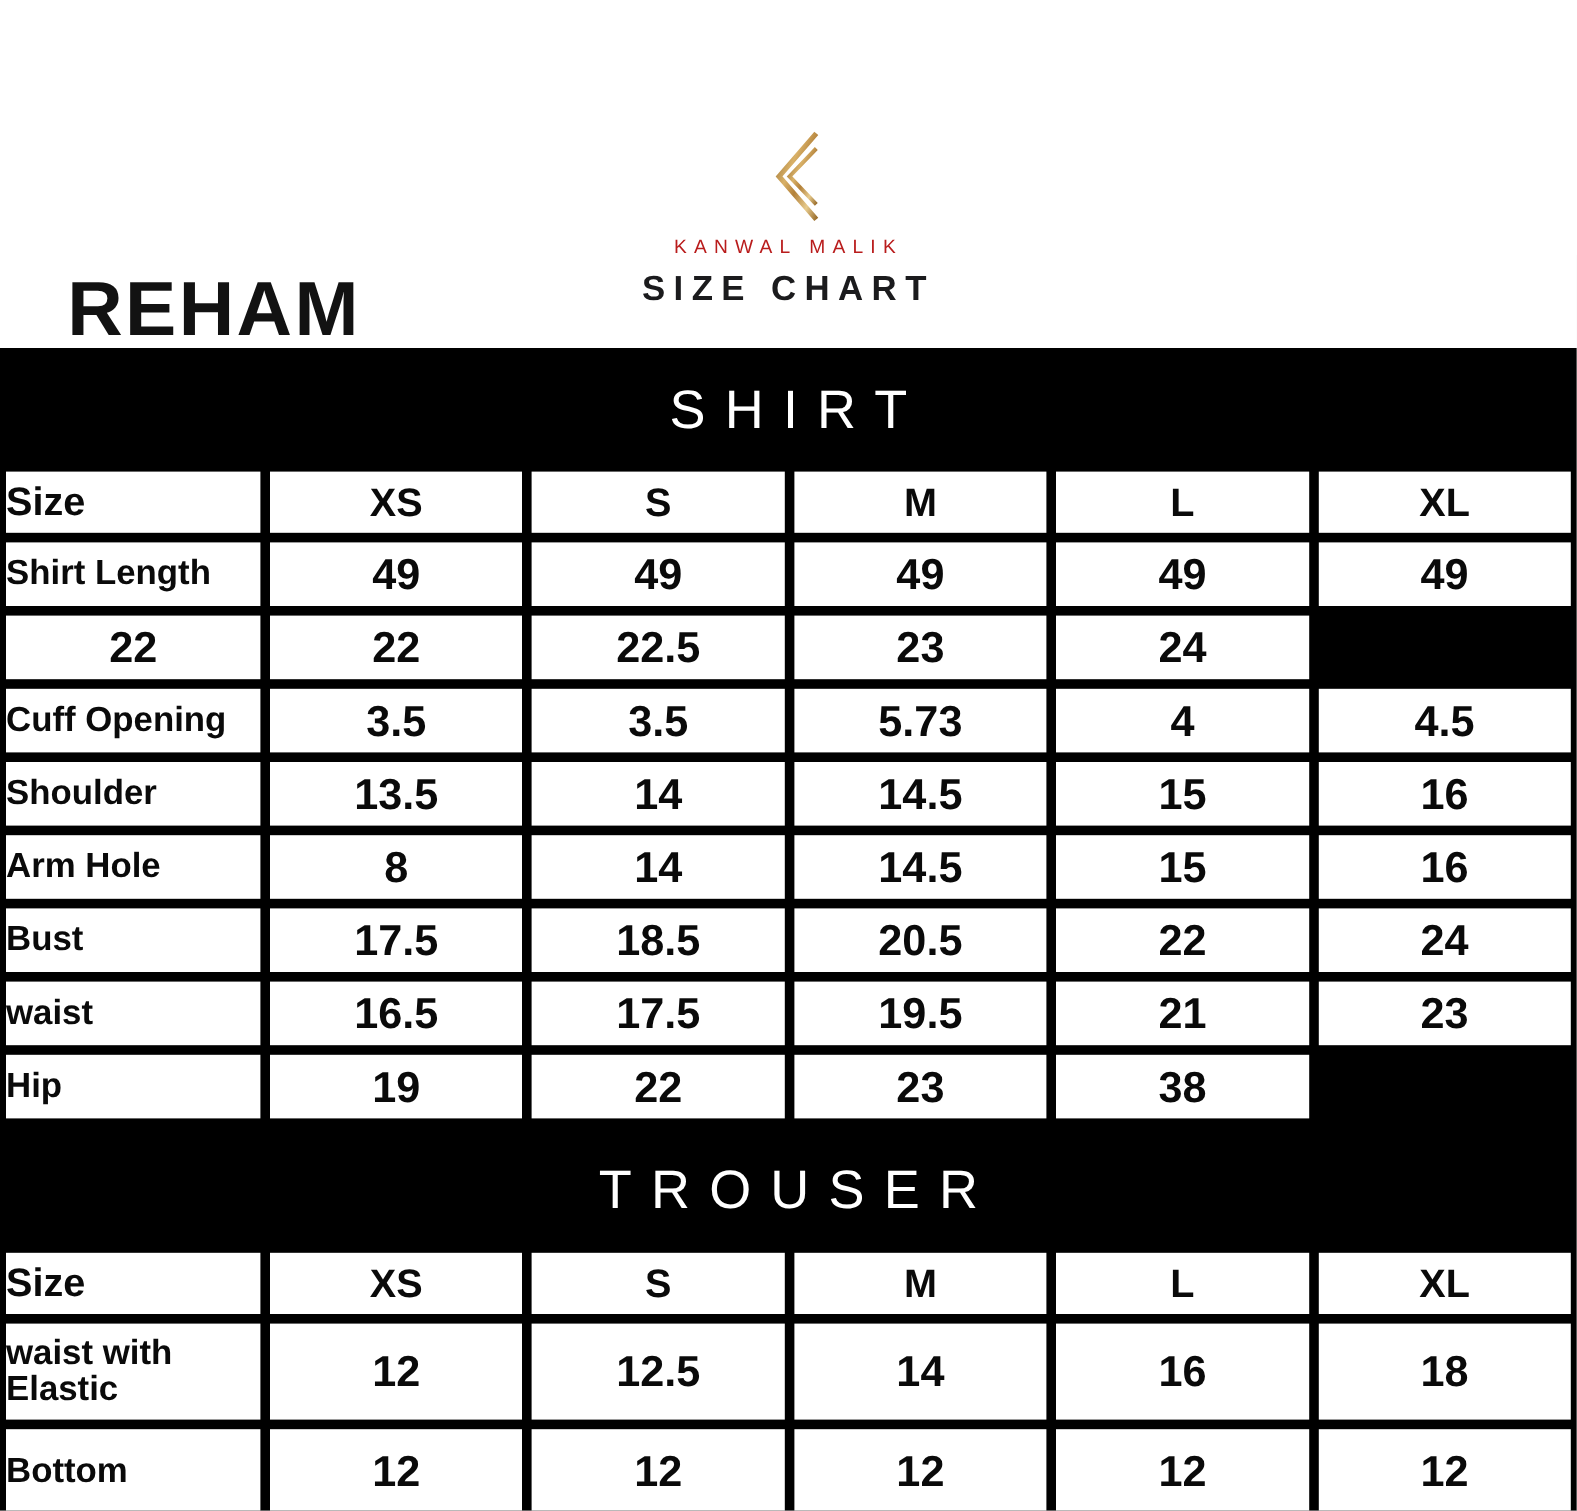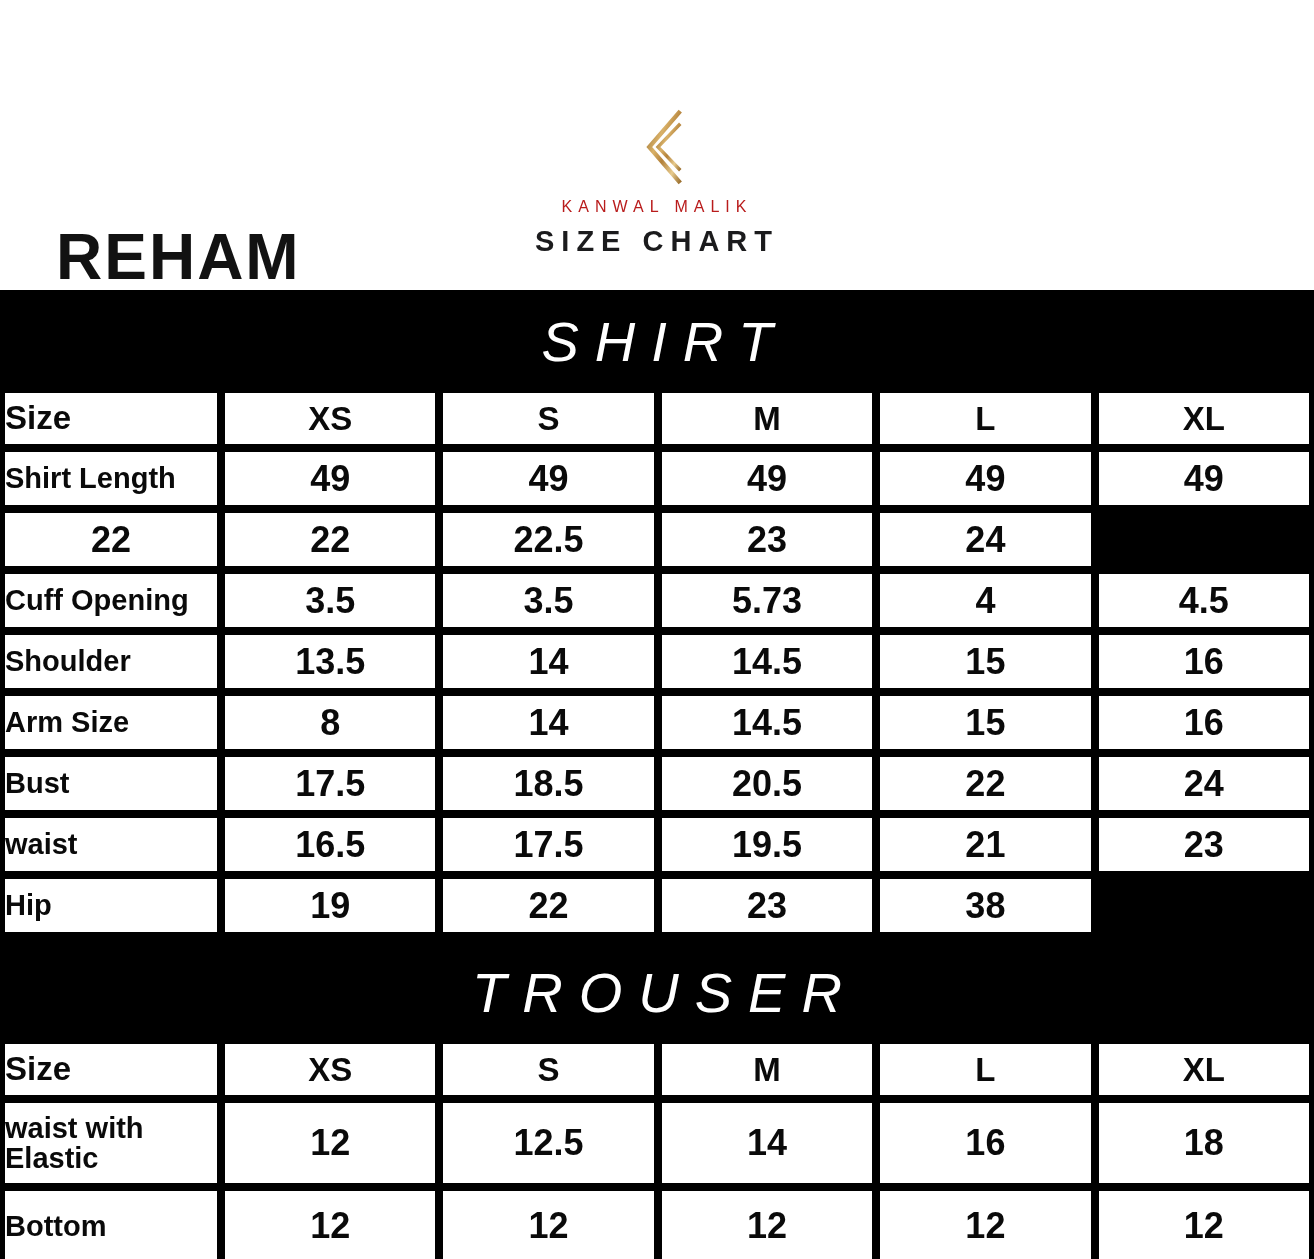--- a/index.html
+++ b/index.html
@@ -15,21 +15,21 @@
                 color:#b91c1c; }
   .brand-tagline { margin-top:9px; font-size:29px; font-weight:600; letter-spacing:7px;
                    color:#1b1b1d; }
   .product-name { position:absolute; left:20px; top:220px; font-size:64px; font-weight:700;
                   letter-spacing:2px; color:#121212;margin-left:36px; }
 
   
   .table-section { position:absolute; top:290px; left:0; width:1314px; height:969px;
                    background:#000; padding:0 5px; overflow:hidden; }
   .band { display:flex; align-items:center; justify-content:center; color:#fff;
-          font-weight:500; font-size:56px; letter-spacing:16px; padding-left:16px;font-style:italic; }
+          font-weight:500; font-size:45px; letter-spacing:16px; padding-left:16px; }
   .band-shirt { height:103px; }
   .band-trouser { height:104px; }
 
   .t-row { display:grid; grid-template-columns:212px repeat(5, 1fr); gap:8px;
            margin-bottom:8px; }
   .cell { background:#fff; color:#0a0a0a; display:flex; align-items:center;
           justify-content:center; font-weight:700; font-size:36px; }
   .cell.label { justify-content:flex-start; font-size:29px;
                 line-height:1.05; text-align:left; }
   .h-head .cell { height:51px; font-size:33px; }
@@ -113,21 +113,21 @@
       <div class="t-row h-data">
         <div class="cell label">Shoulder</div>
         <div class="cell">13.5</div>
         <div class="cell">14</div>
         <div class="cell">14.5</div>
         <div class="cell">15</div>
         <div class="cell">16</div>
       </div>
 
       <div class="t-row h-data">
-        <div class="cell label">Arm Size</div>
+        <div class="cell label">Arm Hole</div>
         <div class="cell">8</div>
         <div class="cell">14</div>
         <div class="cell">14.5</div>
         <div class="cell">15</div>
         <div class="cell">16</div>
       </div>
 
       <div class="t-row h-data">
         <div class="cell label">Bust</div>
         <div class="cell">17.5</div>

